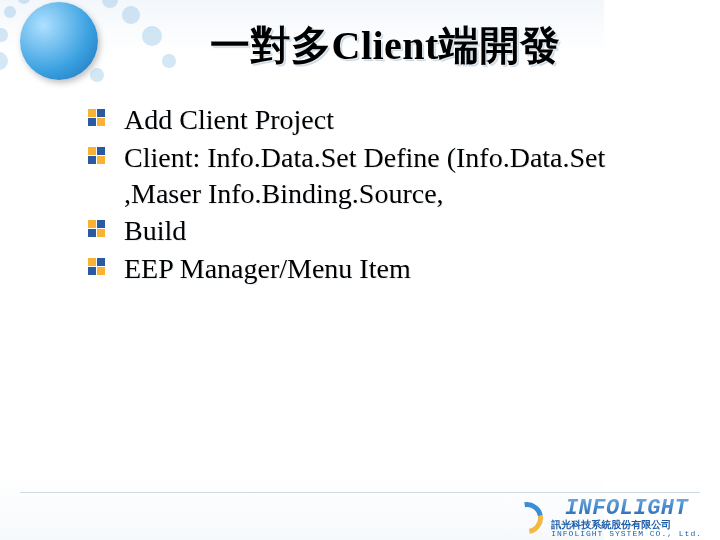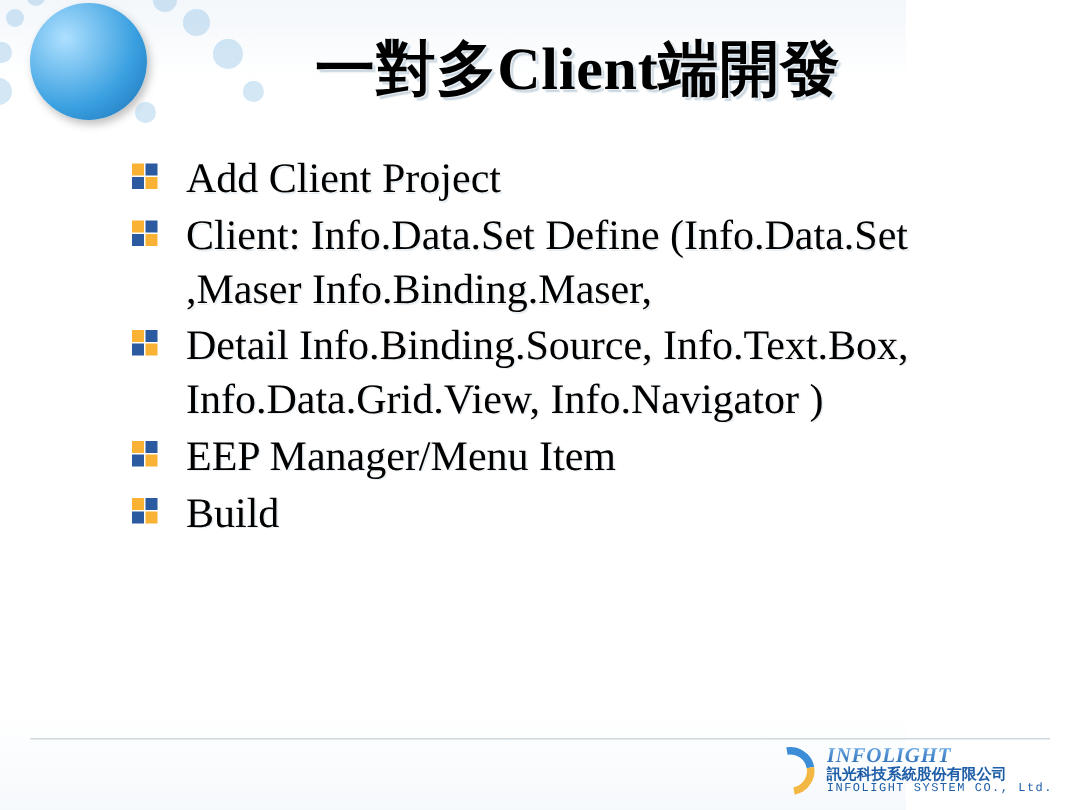--- a/index.html
+++ b/index.html
@@ -137,29 +137,30 @@
     border-right-color: #f3b843;
     transform: rotate(35deg);
     box-sizing: border-box;
   }
   .logo-text {
     display: flex;
     flex-direction: column;
     line-height: 1.0;
   }
   .logo-top {
-    font-family: Liberation Serif, serif;
+    font-family: Liberation Mono, monospace;
     font-weight: 900;
     font-style: italic;
-    font-size: 14px;
+    font-size: 22px;
     letter-spacing: 0.5px;
     background: linear-gradient(#6aa9e5, #1e5ea7);
     -webkit-background-clip: text;
     background-clip: text;
     color: transparent;
+    text-align: center;
   }
   .logo-cn {
     font-family: Liberation Serif, serif;
     font-size: 10px;
     color: #1e5ea7;
     font-weight: 600;
   }
   .logo-en {
     font-family: Liberation Mono, monospace;
     font-size: 8px;
@@ -187,33 +188,32 @@
 
   <div class="title">一對多Client端開發</div>
 
   <div class="content">
     <div class="item">
       <span class="bullet-ico"></span>
       <span class="txt">Add Client Project</span>
     </div>
     <div class="item">
       <span class="bullet-ico"></span>
-      <span class="txt">Client: Info.Data.Set Define (Info.Data.Set ,Maser Info.Binding.Maser,</span>
-    </div>
-    <div class="item">
-      <span class="bullet-ico"></span>
-      <span class="txt">   Detail Info.Binding.Source, Info.Text.Box, Info.Data.Grid.View, Info.Navigator )</span>
+      <span class="txt">Client: Info.Data.Set Define (Info.Data.Set ,Maser Info.Binding.Source,</span>
+    </div>
+    <div class="item">
+      <span class="bullet-ico"></span>
+    </div>
+    <div class="item">
+      <span class="bullet-ico"></span>
+      <span class="txt">Build</span>
     </div>
     <div class="item">
       <span class="bullet-ico"></span>
       <span class="txt">EEP Manager/Menu Item</span>
-    </div>
-    <div class="item">
-      <span class="bullet-ico"></span>
-      <span class="txt">Build</span>
     </div>
   </div>
 
   <div class="footer">
     <div class="hr-line"></div>
     <div class="logo-block">
       <div class="logo-mark">
         <div class="swirl"></div>
       </div>
       <div class="logo-text">

